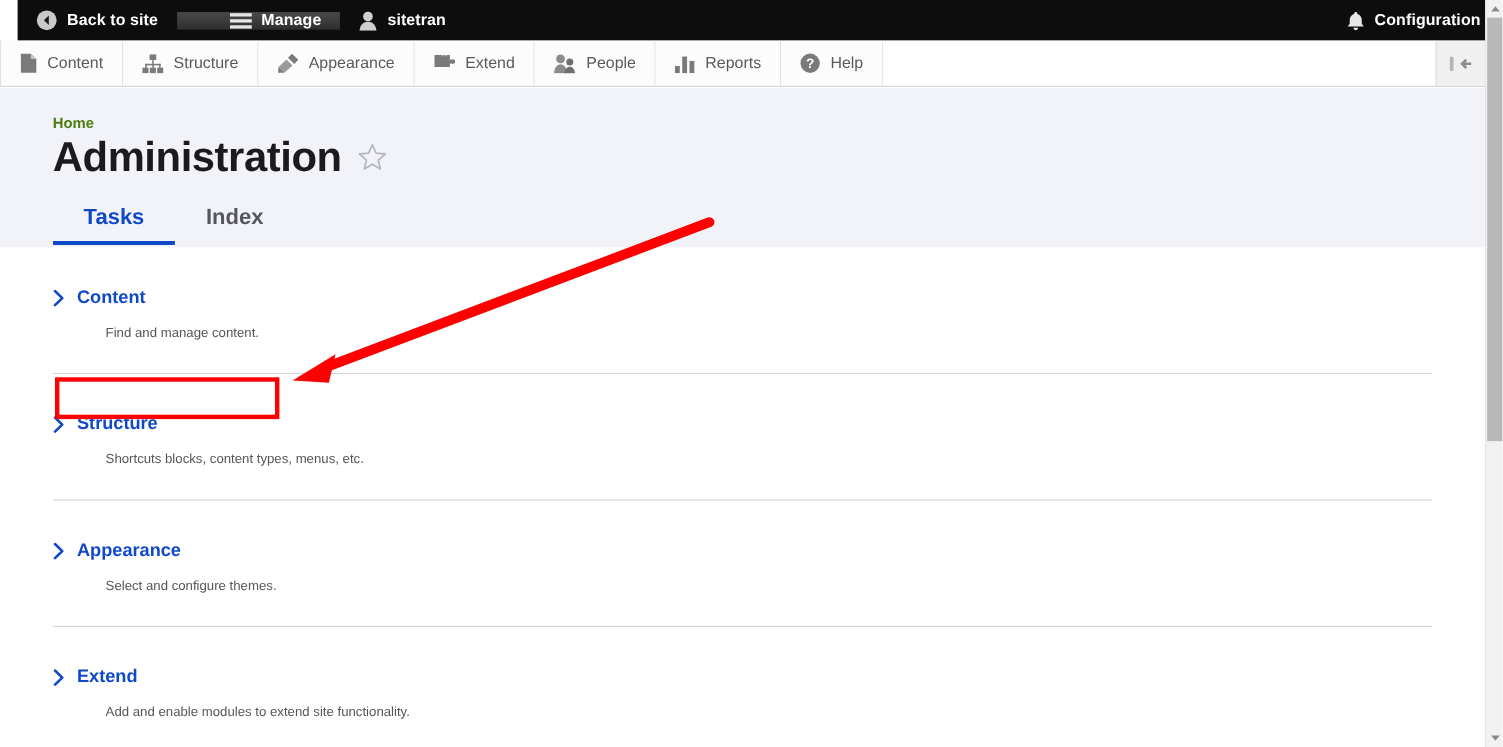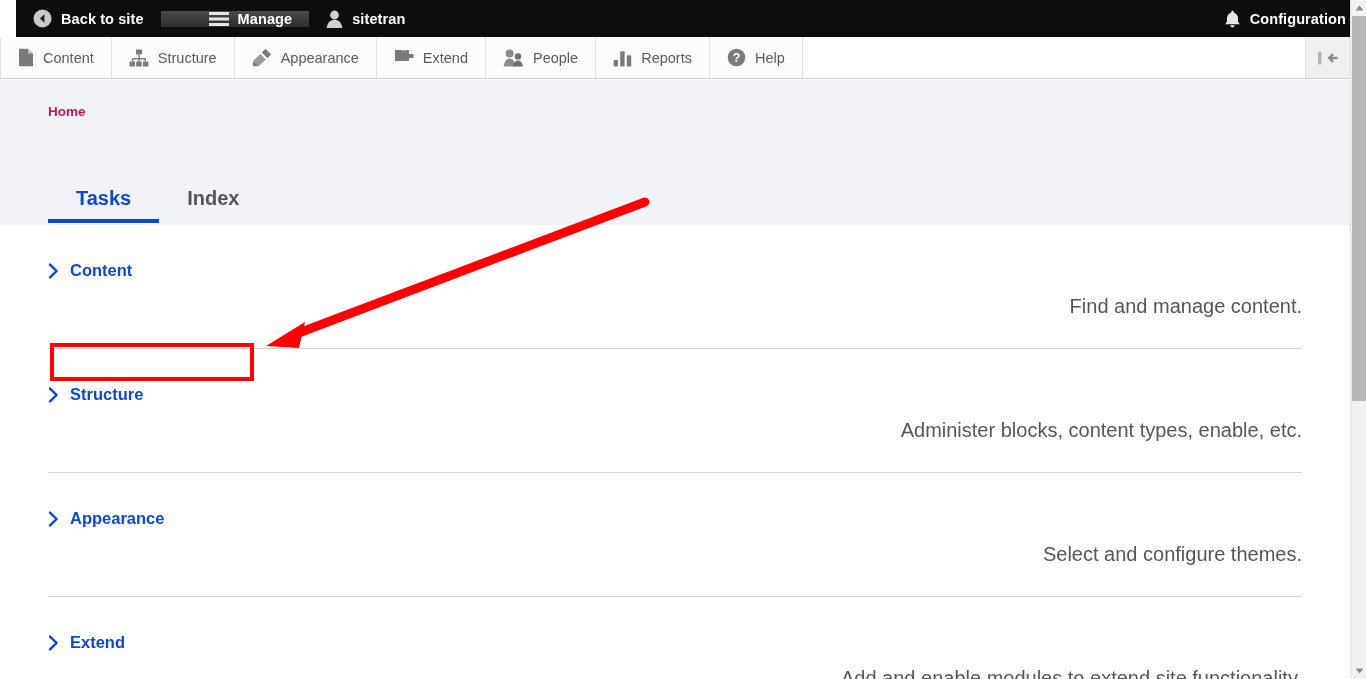--- a/index.html
+++ b/index.html
@@ -106,21 +106,21 @@
     width: 1350px;
     height: 145px;
     background: #f2f3f8;
     box-sizing: border-box;
   }
   .breadcrumb {
     position: absolute;
     left: 48px; top: 24px;
     font-size: 13.5px;
     font-weight: bold;
-    color: #be185d;
+    color: #4d7c0f;
     cursor: pointer;
   }
   .page-title-row {
     position: absolute;
     left: 48px; top: 44px;
     display: flex;
     align-items: center;
     gap: 14px;
   }
   .page-title {
@@ -172,23 +172,22 @@
     gap: 11px;
     color: #0f49c7;
     font-size: 16.5px;
     font-weight: bold;
     cursor: pointer;
     width: max-content;
     padding: 5px 0;
   }
   .admin-desc {
     margin: 10px 0 30px 48px;
-    font-size: 20px;
+    font-size: 12px;
     color: #55565b;
-    text-align: right;
   }
   .chev { line-height: 0; }
 
   
   .hl-box {
     position: absolute;
     left: 50px; top: 343px;
     width: 204px;
     height: 38px;
     border: 4px solid #ff0000;
@@ -379,20 +378,28 @@
           <rect x="2" y="2.5" width="3.4" height="13" rx="1" fill="#b5b5b5"></rect>
           <path d="M21.5 9 L14.5 9 M17 5.2 L13.2 9 L17 12.8" stroke="#8c8c8c" stroke-width="2.4" fill="none" stroke-linecap="butt" stroke-linejoin="miter"></path>
         </svg>
       </span>
     </div>
   </div>
 
   <div class="header-band">
     <div class="breadcrumb">Home</div>
 
+    <div class="page-title-row">
+      <div class="page-title">Administration</div>
+      <span class="ico">
+        <svg width="27" height="26" viewBox="0 0 27 26">
+          <path d="M13.5 1.6 L16.9 9.3 L25.2 10 L18.9 15.5 L20.8 23.6 L13.5 19.3 L6.2 23.6 L8.1 15.5 L1.8 10 L10.1 9.3 Z" fill="none" stroke="#b6b7bd" stroke-width="1.6" stroke-linejoin="round"></path>
+        </svg>
+      </span>
+    </div>
 
     <div class="tabs">
       <div class="tab active">Tasks</div>
       <div class="tab">Index</div>
     </div>
   </div>
 
   <div class="content">
     <div class="admin-list">
 
@@ -410,21 +417,21 @@
 
       <div class="admin-item">
         <div class="admin-link">
           <span class="chev">
             <svg width="11" height="16" viewBox="0 0 11 16">
                 <path d="M2 1.6 L8.6 8 L2 14.4" fill="none" stroke="#0f49c7" stroke-width="2.4" stroke-linecap="round" stroke-linejoin="round"></path>
               </svg>
           </span>
           <span>Structure</span>
         </div>
-        <div class="admin-desc">Administer blocks, content types, enable, etc.</div>
+        <div class="admin-desc">Shortcuts blocks, content types, menus, etc.</div>
       </div>
 
       <div class="admin-item">
         <div class="admin-link">
           <span class="chev">
             <svg width="11" height="16" viewBox="0 0 11 16">
                 <path d="M2 1.6 L8.6 8 L2 14.4" fill="none" stroke="#0f49c7" stroke-width="2.4" stroke-linecap="round" stroke-linejoin="round"></path>
               </svg>
           </span>
           <span>Appearance</span>

